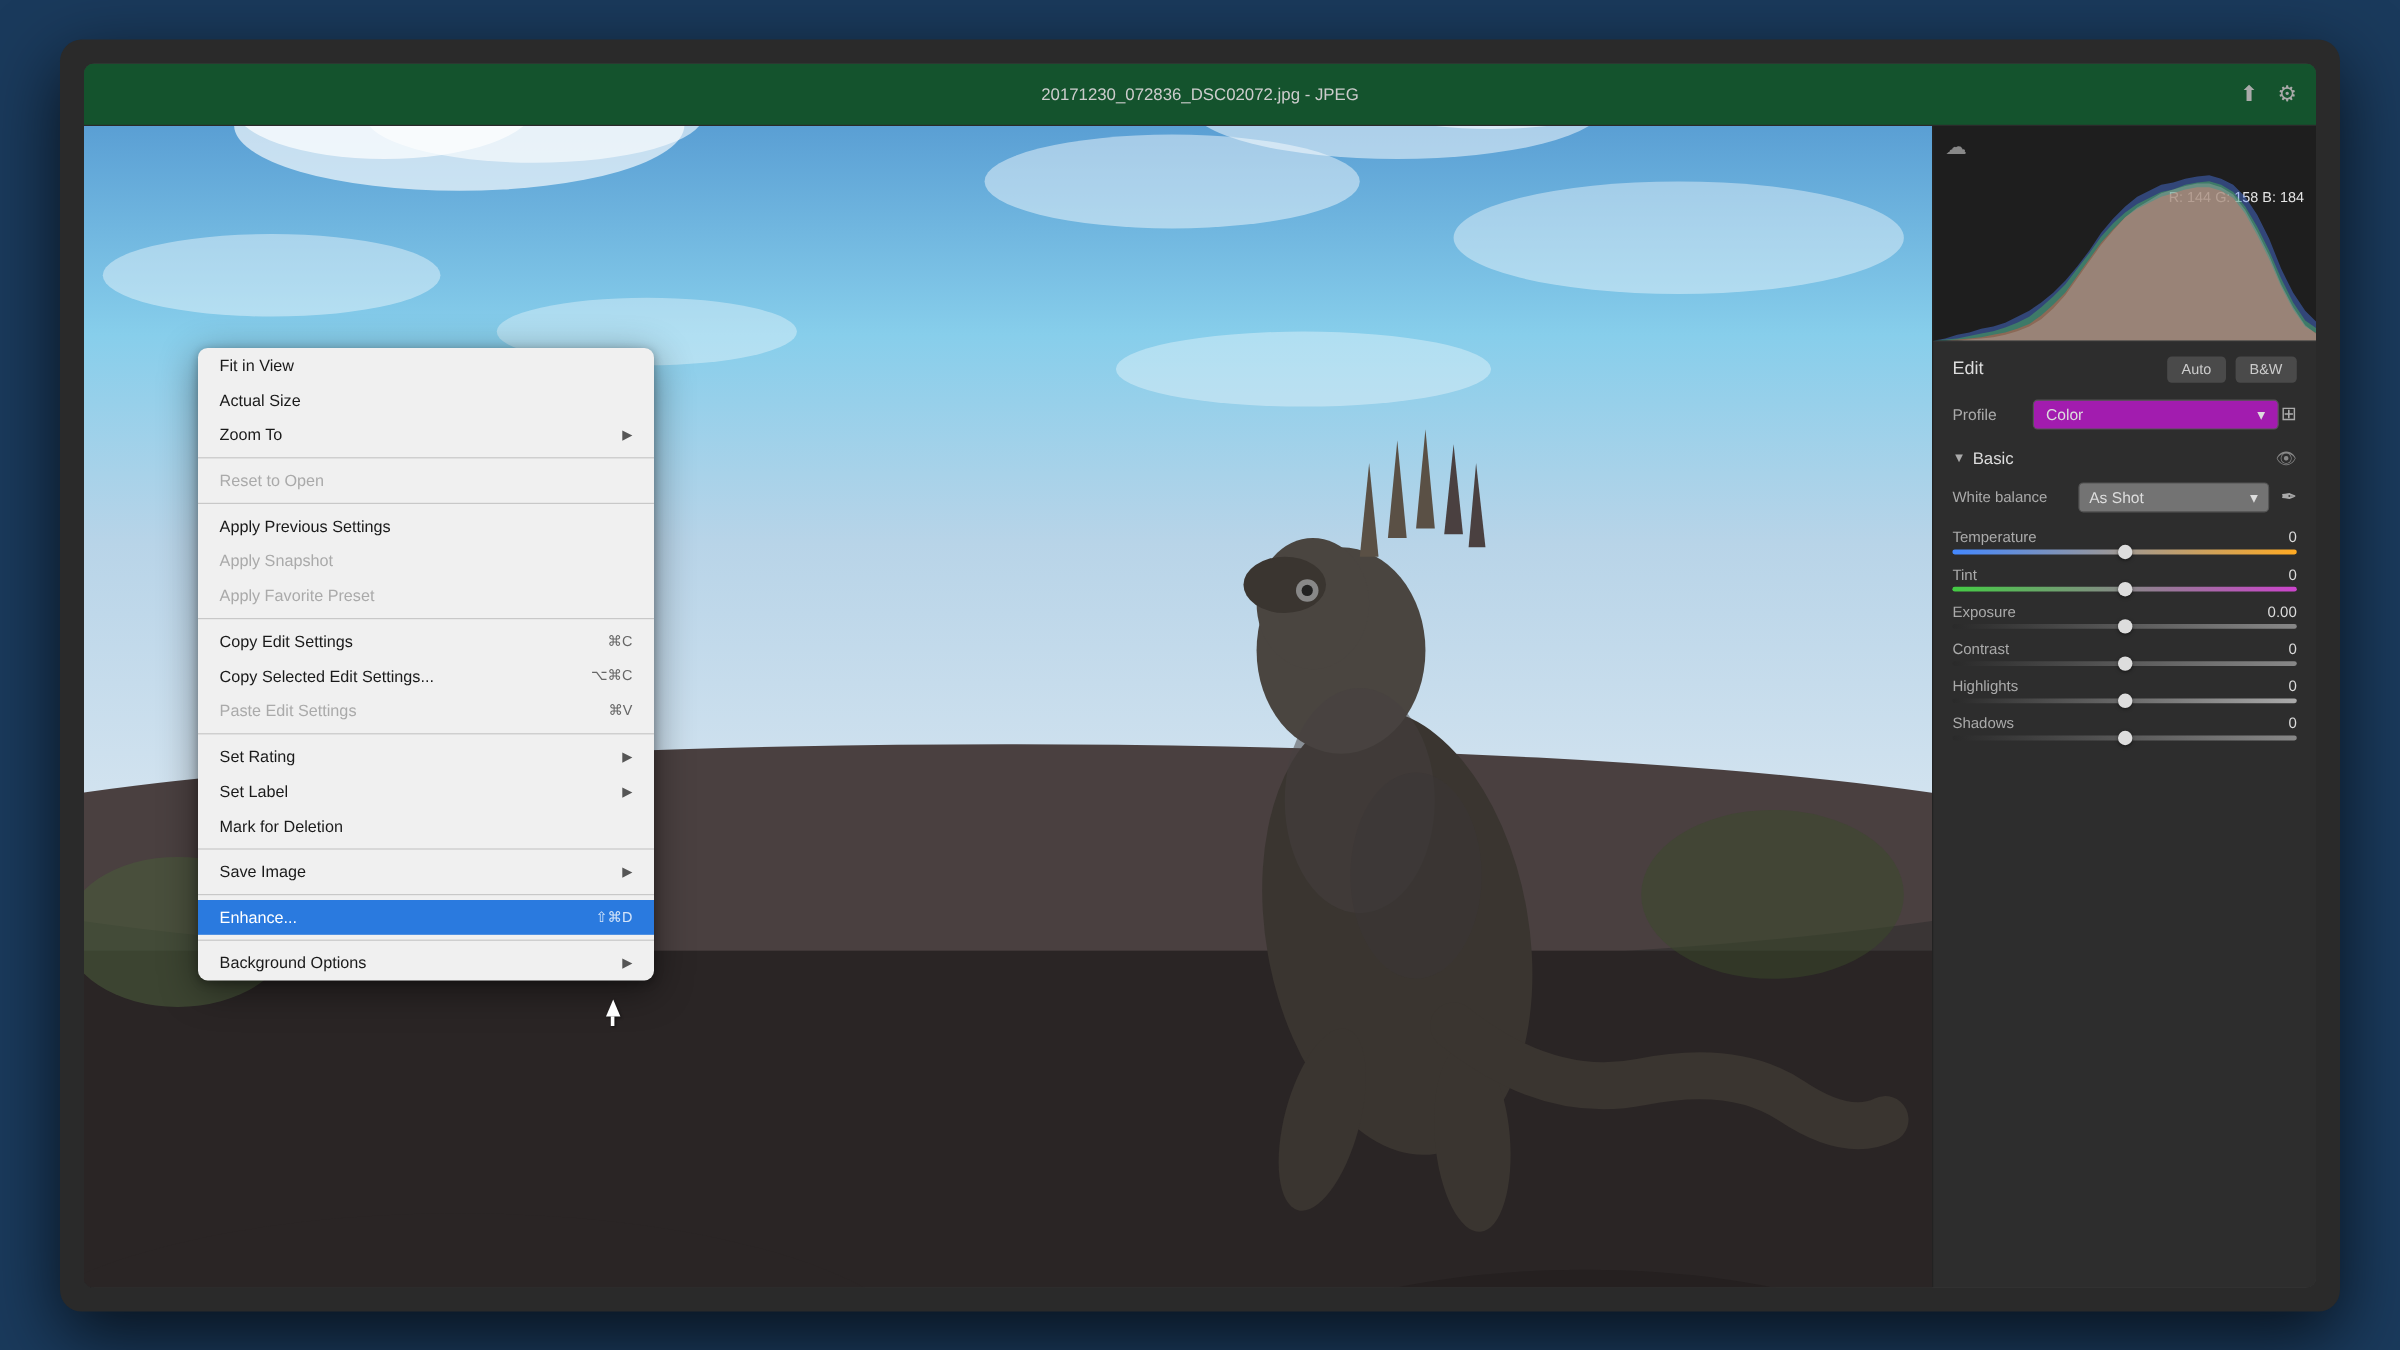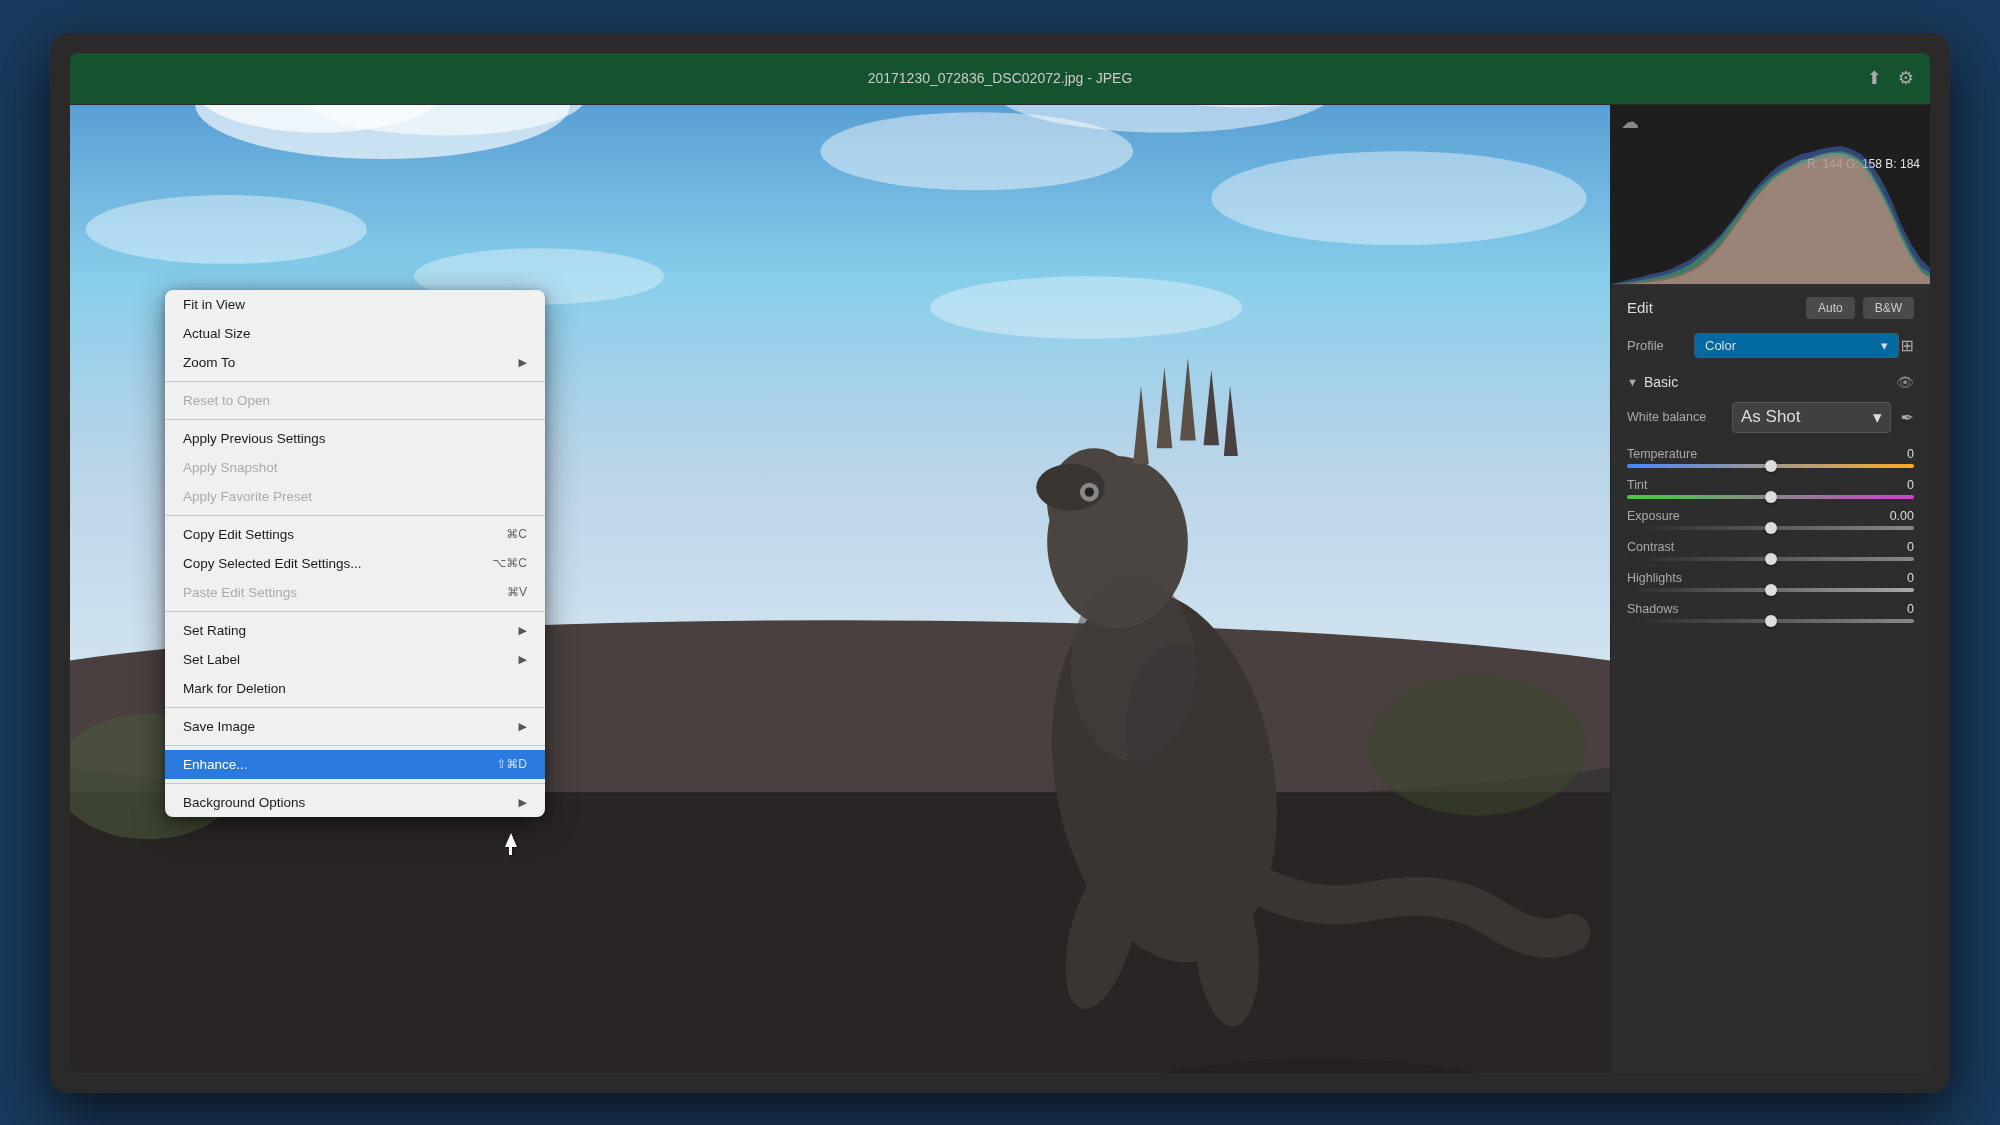--- a/index.html
+++ b/index.html
@@ -251,21 +251,21 @@
       gap: 2px;
     }
     .profile-label {
       color: #aaa;
       font-size: 13px;
       width: 65px;
       flex-shrink: 0;
     }
     .profile-dropdown {
       flex: 1;
-      background: #0369a1;
+      background: #a21caf;
       border: 1px solid #555;
       border-radius: 4px;
       color: #ddd;
       padding: 4px 10px;
       font-size: 13px;
       cursor: pointer;
       display: flex;
       align-items: center;
       justify-content: space-between;
     }
@@ -313,26 +313,26 @@
       gap: 10px;
     }
     .wb-label {
       color: #aaa;
       font-size: 12.5px;
       width: 95px;
       flex-shrink: 0;
     }
     .wb-dropdown {
       flex: 1;
-      background: #404040;
+      background: #737373;
       border: 1px solid #555;
       border-radius: 4px;
       color: #ddd;
       padding: 4px 8px;
-      font-size: 17px;
+      font-size: 13px;
       cursor: pointer;
       display: flex;
       align-items: center;
       justify-content: space-between;
     }
     .wb-eyedropper {
       color: #aaa;
       font-size: 16px;
       cursor: pointer;
     }

